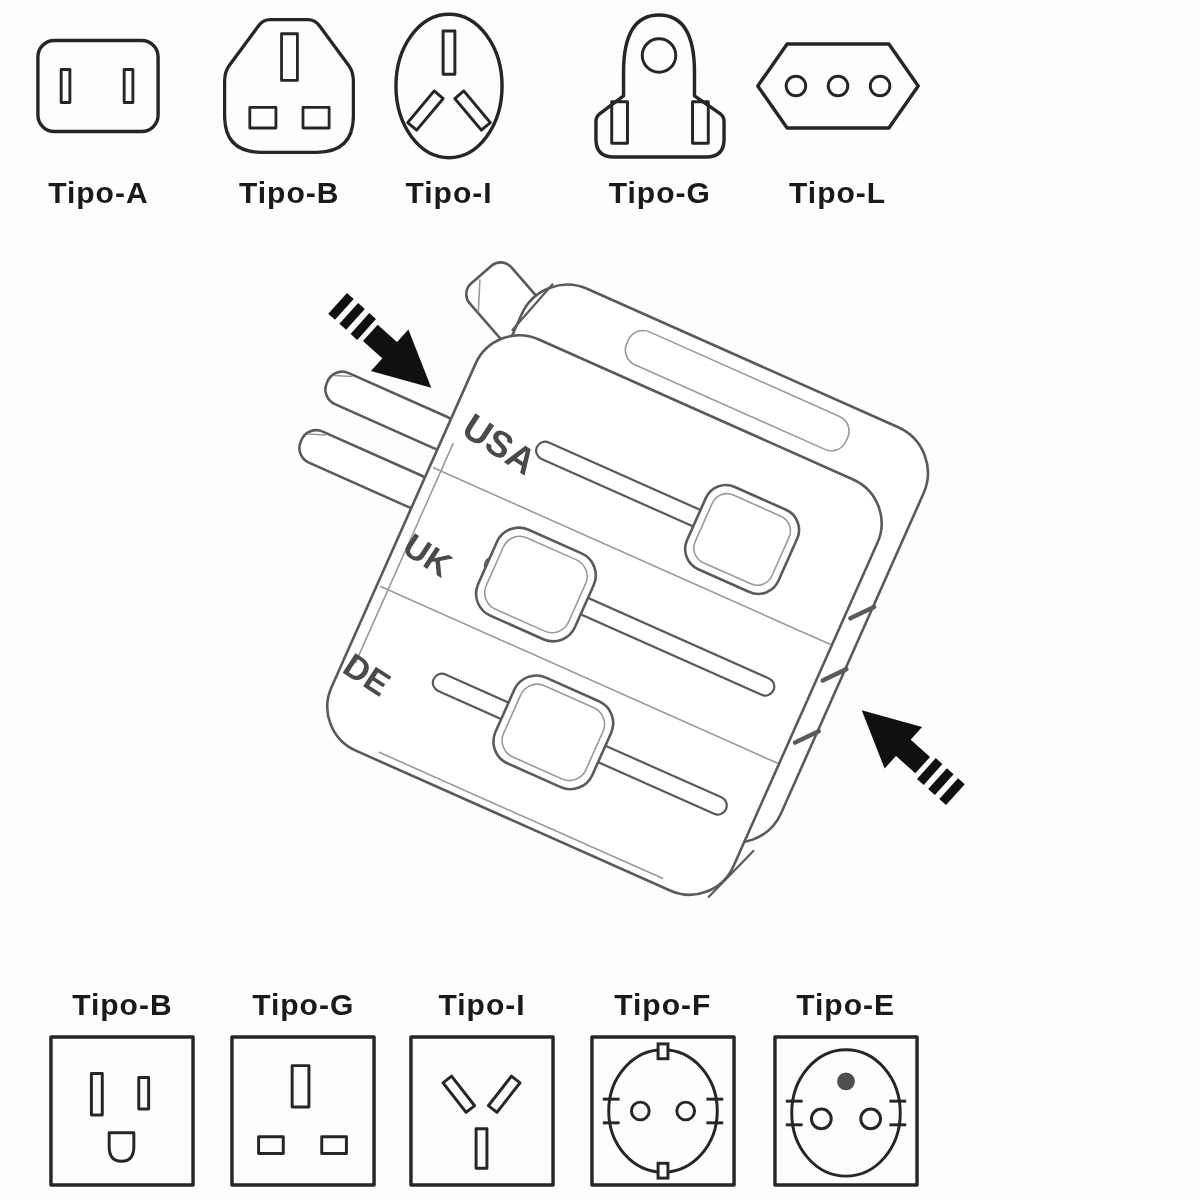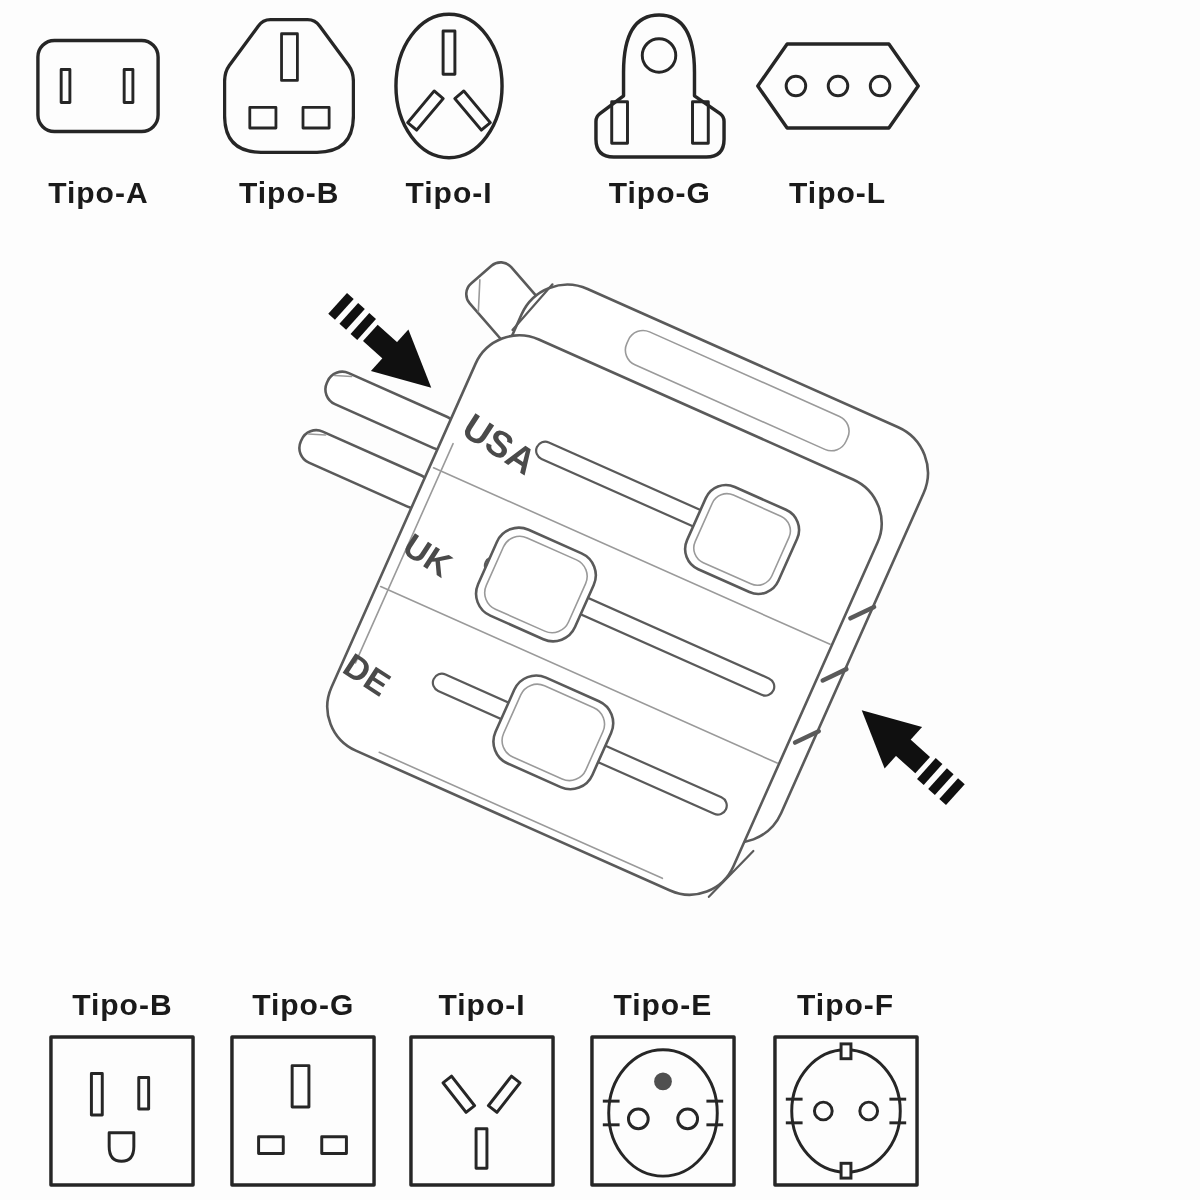--- a/index.html
+++ b/index.html
@@ -201,43 +201,43 @@
     <div class="cell">
       <div class="tile-label">Tipo-I</div>
       <svg width="148" height="154" viewBox="0 0 150 156">
         <rect x="3" y="3" width="144" height="150" class="ln" stroke-linejoin="miter"></rect>
         <rect x="46" y="42" width="11" height="38" transform="rotate(-38 51.5 61)" class="lnthin"></rect>
         <rect x="92" y="42" width="11" height="38" transform="rotate(38 97.5 61)" class="lnthin"></rect>
         <rect x="69" y="96" width="11" height="40" class="lnthin"></rect>
       </svg>
     </div>
     <div class="cell">
-      <div class="tile-label">Tipo-E</div>
-      <svg width="148" height="154" viewBox="0 0 150 156">
-        <rect x="3" y="3" width="144" height="150" class="ln" stroke-linejoin="miter"></rect>
-        <ellipse cx="75" cy="80" rx="55" ry="64" class="lnthin"></ellipse>
-        <line x1="14" y1="68" x2="31" y2="68" class="lnthin"></line>
-        <line x1="14" y1="92" x2="31" y2="92" class="lnthin"></line>
-        <line x1="119" y1="68" x2="136" y2="68" class="lnthin"></line>
-        <line x1="119" y1="92" x2="136" y2="92" class="lnthin"></line>
-        <circle cx="50" cy="86" r="10" class="lnthin"></circle>
-        <circle cx="100" cy="86" r="10" class="lnthin"></circle>
-        <circle cx="75" cy="48" r="9" fill="#4f4f4f" stroke="none"></circle>
-      </svg>
-    </div>
-    <div class="cell">
       <div class="tile-label">Tipo-F</div>
       <svg width="148" height="154" viewBox="0 0 150 156">
         <rect x="3" y="3" width="144" height="150" class="ln" stroke-linejoin="miter"></rect>
         <ellipse cx="75" cy="78" rx="55" ry="62" class="lnthin"></ellipse>
         <rect x="70" y="10" width="10" height="15" fill="#fdfdfd" stroke="#262626" stroke-width="3"></rect>
         <rect x="70" y="131" width="10" height="15" fill="#fdfdfd" stroke="#262626" stroke-width="3"></rect>
         <line x1="14" y1="66" x2="31" y2="66" class="lnthin"></line>
         <line x1="14" y1="90" x2="31" y2="90" class="lnthin"></line>
         <line x1="119" y1="66" x2="136" y2="66" class="lnthin"></line>
         <line x1="119" y1="90" x2="136" y2="90" class="lnthin"></line>
         <circle cx="52" cy="78" r="9" class="lnthin"></circle>
         <circle cx="98" cy="78" r="9" class="lnthin"></circle>
       </svg>
     </div>
+    <div class="cell">
+      <div class="tile-label">Tipo-E</div>
+      <svg width="148" height="154" viewBox="0 0 150 156">
+        <rect x="3" y="3" width="144" height="150" class="ln" stroke-linejoin="miter"></rect>
+        <ellipse cx="75" cy="80" rx="55" ry="64" class="lnthin"></ellipse>
+        <line x1="14" y1="68" x2="31" y2="68" class="lnthin"></line>
+        <line x1="14" y1="92" x2="31" y2="92" class="lnthin"></line>
+        <line x1="119" y1="68" x2="136" y2="68" class="lnthin"></line>
+        <line x1="119" y1="92" x2="136" y2="92" class="lnthin"></line>
+        <circle cx="50" cy="86" r="10" class="lnthin"></circle>
+        <circle cx="100" cy="86" r="10" class="lnthin"></circle>
+        <circle cx="75" cy="48" r="9" fill="#4f4f4f" stroke="none"></circle>
+      </svg>
+    </div>
   </div>
 
 </div>
 
 </body></html>

